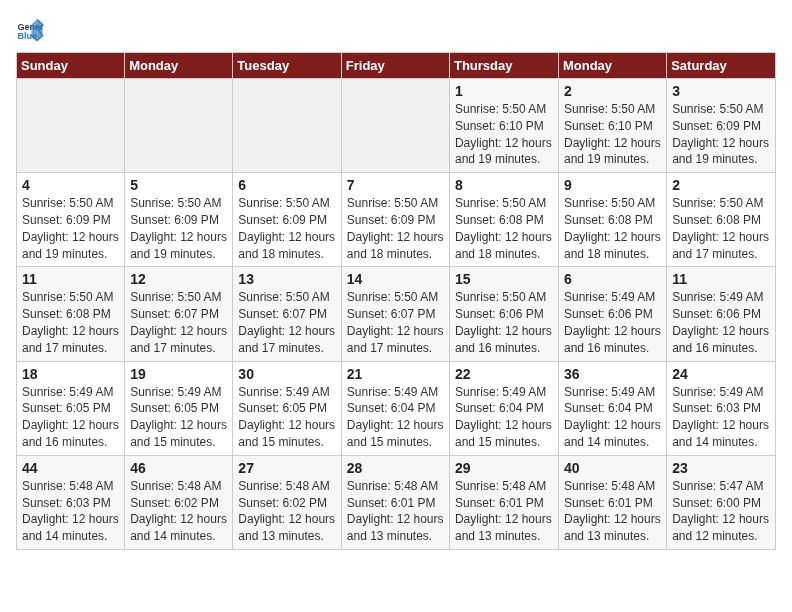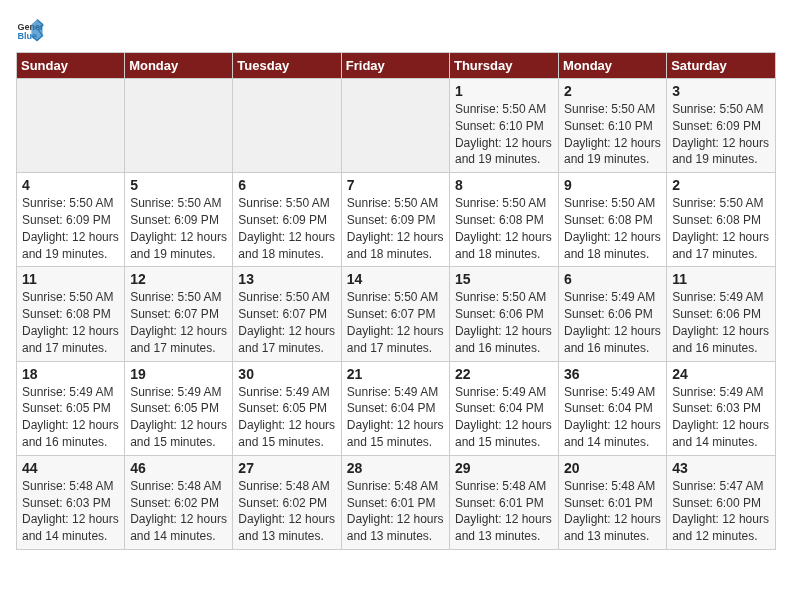--- a/index.html
+++ b/index.html
@@ -324,28 +324,28 @@
 and 13 minutes.</div>
         </td>
         <td>
           <span class="day-number">29</span>
           <div class="day-info" style="white-space: pre-line;">Sunrise: 5:48 AM
 Sunset: 6:01 PM
 Daylight: 12 hours
 and 13 minutes.</div>
         </td>
         <td>
-          <span class="day-number">20</span>
+          <span class="day-number">40</span>
           <div class="day-info" style="white-space: pre-line;">Sunrise: 5:48 AM
 Sunset: 6:01 PM
 Daylight: 12 hours
 and 13 minutes.</div>
         </td>
         <td>
-          <span class="day-number">43</span>
+          <span class="day-number">23</span>
           <div class="day-info" style="white-space: pre-line;">Sunrise: 5:47 AM
 Sunset: 6:00 PM
 Daylight: 12 hours
 and 12 minutes.</div>
         </td>
       </tr>
     </tbody>
 </table>
 
 </body></html>

